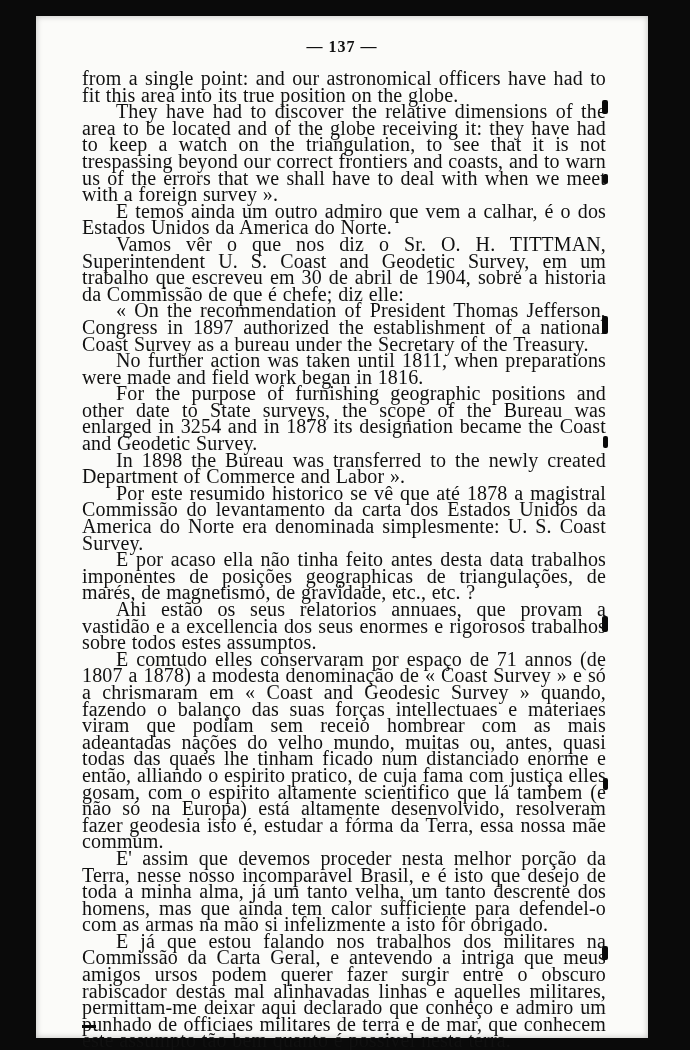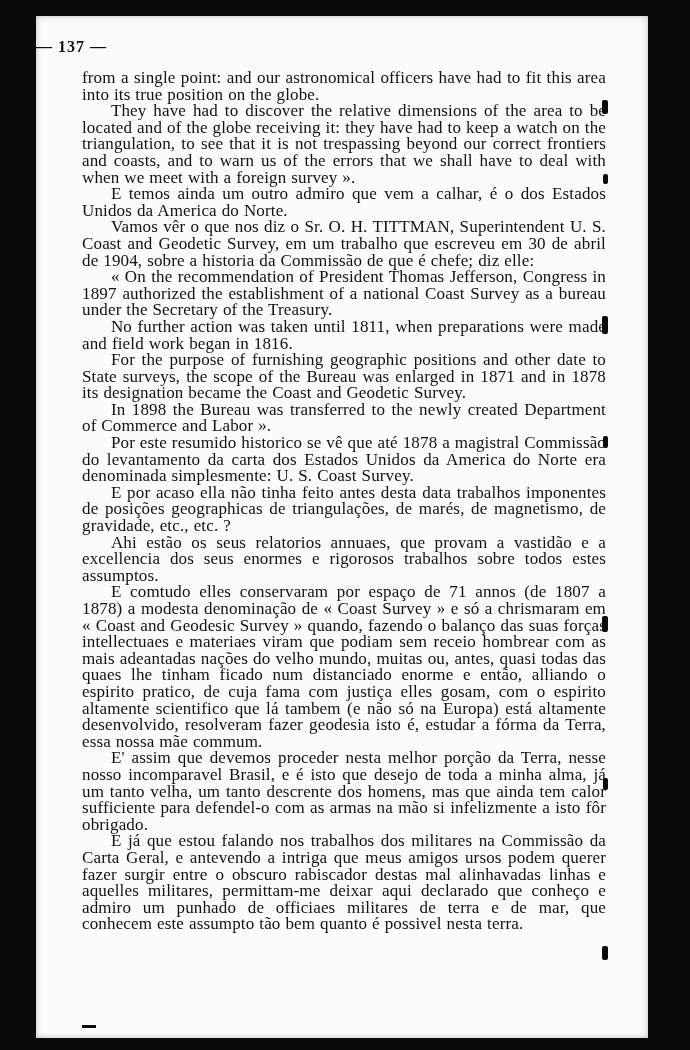--- a/index.html
+++ b/index.html
@@ -11,30 +11,31 @@
     font-family:"Liberation Serif","DejaVu Serif",serif;
   }
   .scan-page{
     position:absolute;
     left:36px;top:16px;
     width:612px;height:1022px;
     background:#fbfbf9;
     box-shadow:inset 0 0 6px rgba(0,0,0,.25);
   }
   .page-number{
+    text-align:center;
     font-weight:bold;
     font-size:16px;
     letter-spacing:1px;
     margin:22px 0 14px 0;
     color:#111;
   }
   .text-block{
     margin:0 42px 0 46px;
     color:#111;
-    font-size:17px;
+    font-size:20px;
     line-height:16.6px;
     text-align:justify;
     letter-spacing:0.15px;
     word-spacing:0.5px;
   }
   .text-block p{
     margin:0;
     text-indent:1.7em;
   }
   .text-block p.noindent{
@@ -58,21 +59,21 @@
 
 <div class="scan-page">
   <div class="page-number">— 137 —</div>
   <div class="text-block">
     <p class="noindent">from a single point: and our astronomical officers have had to fit this area into its true position on the globe.</p>
     <p>They have had to discover the relative dimensions of the area to be located and of the globe receiving it: they have had to keep a watch on the triangulation, to see that it is not trespassing beyond our correct frontiers and coasts, and to warn us of the errors that we shall have to deal with when we meet with a foreign survey ».</p>
     <p>E temos ainda um outro admiro que vem a calhar, é o dos Estados Unidos da America do Norte.</p>
     <p>Vamos vêr o que nos diz o Sr. O. H. TITTMAN, Superintendent U. S. Coast and Geodetic Survey, em um trabalho que escreveu em 30 de abril de 1904, sobre a historia da Commissão de que é chefe; diz elle:</p>
     <p>« On the recommendation of President Thomas Jefferson, Congress in 1897 authorized the establishment of a national Coast Survey as a bureau under the Secretary of the Treasury.</p>
     <p>No further action was taken until 1811, when preparations were made and field work began in 1816.</p>
-    <p>For the purpose of furnishing geographic positions and other date to State surveys, the scope of the Bureau was enlarged in 1871 and in 1878 its designation became the Coast and Geodetic Survey.</p>
+    <p>For the purpose of furnishing geographic positions and other date to State surveys, the scope of the Bureau was enlarged in 3254 and in 1878 its designation became the Coast and Geodetic Survey.</p>
     <p>In 1898 the Bureau was transferred to the newly created Department of Commerce and Labor ».</p>
     <p>Por este resumido historico se vê que até 1878 a magistral Commissão do levantamento da carta dos Estados Unidos da America do Norte era denominada simplesmente: U. S. Coast Survey.</p>
     <p>E por acaso ella não tinha feito antes desta data trabalhos imponentes de posições geographicas de triangulações, de marés, de magnetismo, de gravidade, etc., etc. ?</p>
     <p>Ahi estão os seus relatorios annuaes, que provam a vastidão e a excellencia dos seus enormes e rigorosos trabalhos sobre todos estes assumptos.</p>
     <p>E comtudo elles conservaram por espaço de 71 annos (de 1807 a 1878) a modesta denominação de « Coast Survey » e só a chrismaram em « Coast and Geodesic Survey » quando, fazendo o balanço das suas forças intellectuaes e materiaes viram que podiam sem receio hombrear com as mais adeantadas nações do velho mundo, muitas ou, antes, quasi todas das quaes lhe tinham ficado num distanciado enorme e então, alliando o espirito pratico, de cuja fama com justiça elles gosam, com o espirito altamente scientifico que lá tambem (e não só na Europa) está altamente desenvolvido, resolveram fazer geodesia isto é, estudar a fórma da Terra, essa nossa mãe commum.</p>
     <p>E' assim que devemos proceder nesta melhor porção da Terra, nesse nosso incomparavel Brasil, e é isto que desejo de toda a minha alma, já um tanto velha, um tanto descrente dos homens, mas que ainda tem calor sufficiente para defendel-o com as armas na mão si infelizmente a isto fôr obrigado.</p>
     <p>E já que estou falando nos trabalhos dos militares na Commissão da Carta Geral, e antevendo a intriga que meus amigos ursos podem querer fazer surgir entre o obscuro rabiscador destas mal alinhavadas linhas e aquelles militares, permittam-me deixar aqui declarado que conheço e admiro um punhado de officiaes militares de terra e de mar, que conhecem este assumpto tão bem quanto é possivel nesta terra.</p>
   </div>
   <span class="speck s1"></span>
   <span class="speck s2"></span>

